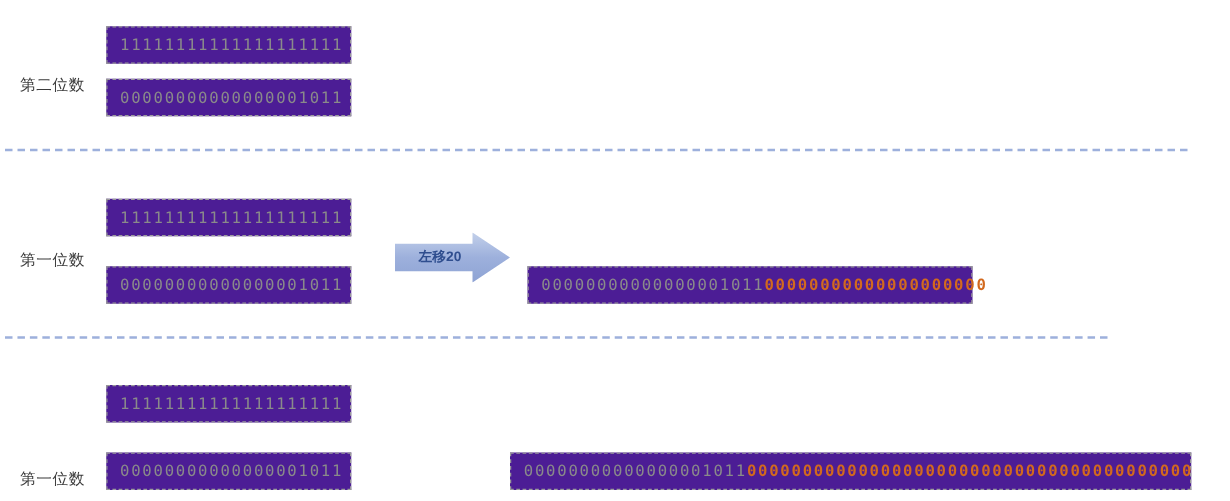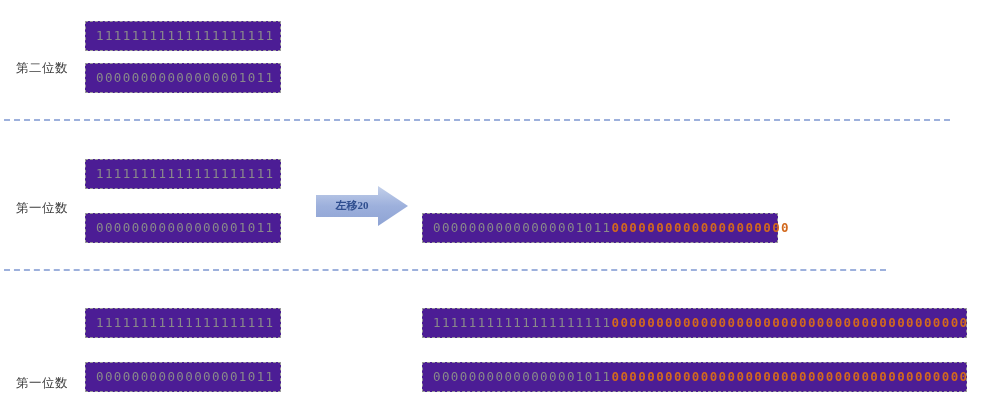--- a/index.html
+++ b/index.html
@@ -72,21 +72,21 @@
   .arrow svg { display: block; }
   .arrow-label {
     position: absolute;
     left: 10px;
     top: 12px;
     width: 52px;
     text-align: center;
     font-size: 11px;
     font-weight: bold;
     color: #2f4e8f;
-    font-family: Liberation Serif, serif;
+    font-family: Liberation Sans, sans-serif;
     white-space: nowrap;
     pointer-events: none;
   }
 </style>
 </head>
 <body>
 
 <div class="stage">
 
   <div class="row-label" style="left:16px; top:60px;">第二位数</div>
@@ -136,21 +136,18 @@
 
   <div class="bitbox" style="left:85px; top:308px; width:196px;">
     <span class="bits">11111111111111111111</span>
   </div>
 
   <div class="bitbox" style="left:85px; top:362px; width:196px;">
     <span class="bits">00000000000000001011</span>
   </div>
 
 
-  <div class="bitbox" style="left:422px; top:308px; width:545px;">
-    <span class="bits"><span>11111111111111111111</span><span class="shifted">0000000000000000000000000000000000000000</span></span>
-  </div>
 
-  <div class="bitbox" style="left:422px; top:362px; width:545px;text-align:center;">
+  <div class="bitbox" style="left:408px; top:362px; width:545px;text-align:center;">
     <span class="bits"><span>00000000000000001011</span><span class="shifted">0000000000000000000000000000000000000000</span></span>
   </div>
 
 </div>
 
 </body></html>

